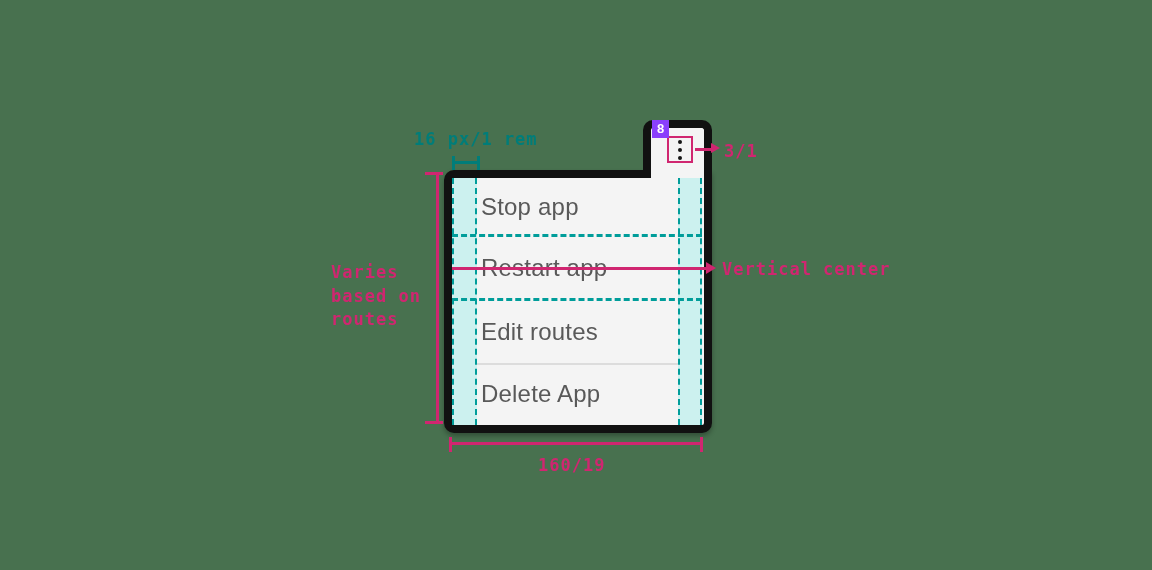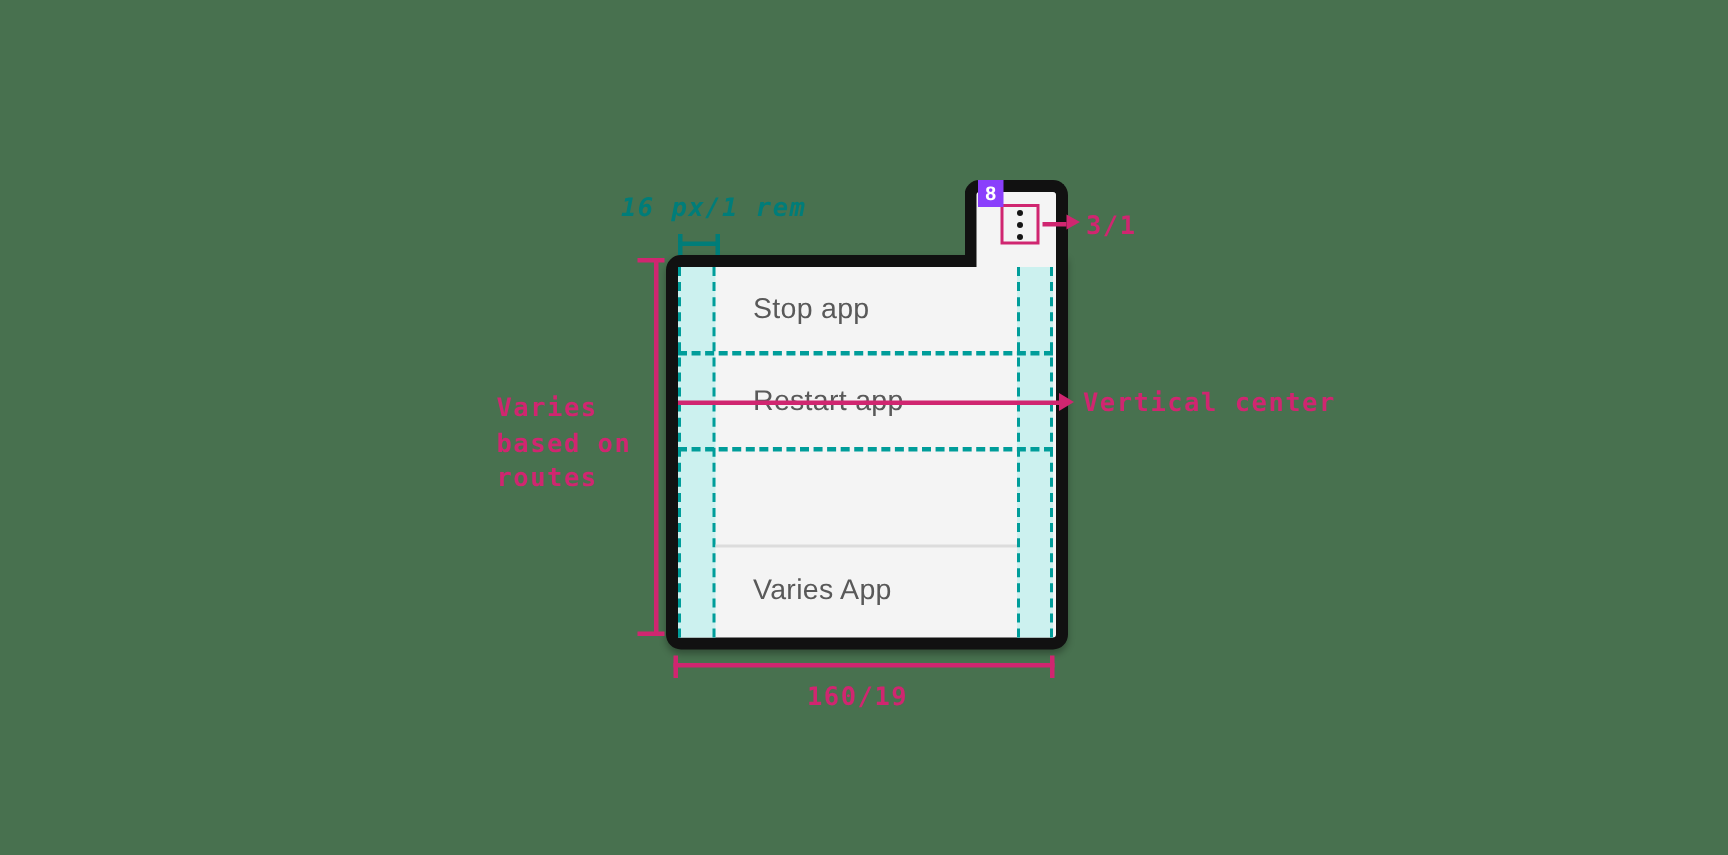--- a/index.html
+++ b/index.html
@@ -23,22 +23,22 @@
   }
   .menu-notch{
     left:643px;top:120px;width:69px;height:58px;
     background:#f4f4f4;
     border:8px solid #111111;border-bottom:none;
     border-radius:10px 10px 0 0;
     z-index:5;
   }
   .menu-item{
     left:481px;width:196px;height:30px;line-height:30px;
-    font-size:19px;color:#595959;letter-spacing:0.2px;
-    z-index:3;white-space:nowrap;margin-left:21px;
+    font-size:24px;color:#595959;letter-spacing:0.2px;
+    z-index:3;white-space:nowrap;
   }
   .item-divider{
     left:477px;top:363px;width:201px;height:2px;
     background:#dcdcdc;z-index:2;
   }
 
   
   .pad-col{
     top:178px;height:247px;width:25px;
     background:#ccf1ef;
@@ -54,21 +54,21 @@
     z-index:3;
   }
 
   
   .ann{
     font-family:"DejaVu Sans Mono",monospace;
     font-weight:700;font-size:17px;line-height:19px;
     letter-spacing:1px;white-space:nowrap;z-index:7;
   }
   .magenta{color:#d02670;}
-  .teal{color:#007d79;font-style:italic;}
+  .teal{color:#007d79;}
 
   
   .mline{background:#d02670;z-index:6;}
   .arrow-right{
     width:0;height:0;z-index:6;
     border-top:6px solid transparent;
     border-bottom:6px solid transparent;
     border-left:10px solid #d02670;
   }
   .kebab-box{
@@ -102,21 +102,22 @@
   <div class="abs pad-col left"></div>
   <div class="abs pad-col right"></div>
 
   <div class="abs dash-row" style="top:234px;"></div>
   <div class="abs dash-row" style="top:298px;"></div>
 
   <div class="abs item-divider"></div>
 
   <div class="abs menu-item" style="top:192px;">Stop app</div>
   <div class="abs menu-item" style="top:253px;">Restart app</div>
-  <div class="abs menu-item" style="top:379px;">Varies App</div>
+  <div class="abs menu-item" style="top:317px;">Edit routes</div>
+  <div class="abs menu-item" style="top:379px;">Delete App</div>
 
   <div class="abs mline" style="left:452px;top:267px;width:254px;height:3px;"></div>
   <div class="abs arrow-right" style="left:706px;top:262px;"></div>
   <div class="abs ann magenta" style="left:722px;top:260px;text-align:right;">Vertical center</div>
 
   <div class="abs menu-notch"></div>
   <div class="abs badge">8</div>
   <div class="abs kebab-box">
     <div class="kebab">
       <span class="dot"></span>

